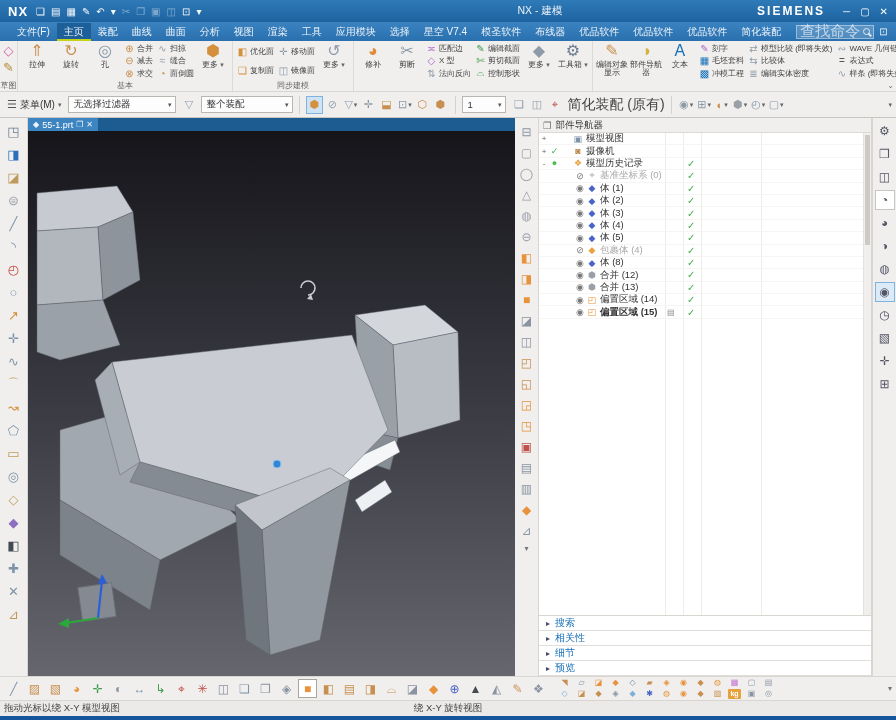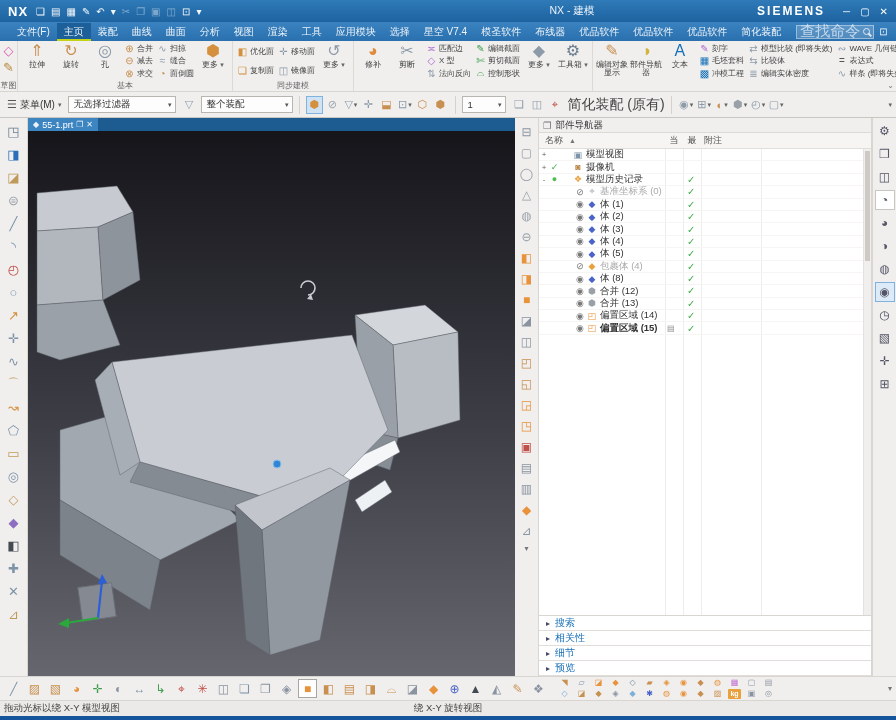--- a/index.html
+++ b/index.html
@@ -6,21 +6,21 @@
 html,body{width:896px;height:720px;overflow:hidden}
 body{font-family:"Liberation Sans",sans-serif;font-size:10px;color:#333;background:#f0efee;position:relative}
 .icon{display:inline-flex;align-items:center;justify-content:center}
 
 
 .titlebar{position:absolute;left:0;top:0;width:896px;height:22px;background:linear-gradient(#2f7ab8,#1d63a0);color:#fff;display:flex;align-items:center;padding:0 8px;gap:8px}
 .tb-logo{font-weight:bold;font-size:13px;letter-spacing:1px}
 .qa{display:flex;gap:6px;align-items:center}
 .qa .qi{font-size:10px;opacity:.95}
 .qa .dim{opacity:.4}
-.tb-title{position:absolute;left:572px;transform:translateX(-50%);font-size:10.5px;color:#eaf2fa}
+.tb-title{position:absolute;left:540px;transform:translateX(-50%);font-size:10.5px;color:#eaf2fa}
 .tb-brand{margin-left:auto;font-weight:bold;font-size:12px;letter-spacing:2px}
 .winbtns{display:flex;gap:10px;margin-left:10px;font-size:10px}
 
 
 .menubar{position:absolute;left:0;top:22px;width:896px;height:19px;background:linear-gradient(#3a82c0,#2a70ae);display:flex;align-items:center;color:#eef4fa;padding-left:4px}
 .mlogo{width:12px;height:12px;background:#e8652c;margin:0 3px;border-radius:2px}
 .mtab{padding:2px 7px;white-space:nowrap;font-size:10px}
 .mtab.active{background:#1d5f98;box-shadow:inset 0 -2px 0 #c3d117}
 .msearch{margin-left:8px;width:112px;height:14px;background:rgba(255,255,255,.18);border:1px solid rgba(255,255,255,.4);display:flex;align-items:center;padding:0 3px;gap:3px}
 .msearch .ph{flex:1;font-size:15px;opacity:.7;white-space:nowrap;overflow:hidden}
@@ -555,29 +555,20 @@
   <div class="mid-toolbar">
     <span style="display:contents"><span class="mt-icon" style="color: rgb(138, 147, 160);">⊟</span><span class="mt-icon" style="color: rgb(154, 160, 168);">▢</span><span class="mt-icon" style="color: rgb(154, 160, 168);">◯</span><span class="mt-icon" style="color: rgb(154, 160, 168);">△</span><span class="mt-icon" style="color: rgb(154, 160, 168);">◍</span><span class="mt-icon" style="color: rgb(154, 160, 168);">⊖</span><span class="mt-icon" style="color: rgb(232, 146, 60);">◧</span><span class="mt-icon" style="color: rgb(232, 146, 60);">◨</span><span class="mt-icon" style="color: rgb(232, 146, 60);">■</span><span class="mt-icon" style="color: rgb(138, 147, 160);">◪</span><span class="mt-icon" style="color: rgb(138, 147, 160);">◫</span><span class="mt-icon" style="color: rgb(200, 144, 80);">◰</span><span class="mt-icon" style="color: rgb(200, 144, 80);">◱</span><span class="mt-icon" style="color: rgb(232, 146, 60);">◲</span><span class="mt-icon" style="color: rgb(232, 146, 60);">◳</span><span class="mt-icon" style="color: rgb(192, 80, 74);">▣</span><span class="mt-icon" style="color: rgb(138, 147, 160);">▤</span><span class="mt-icon" style="color: rgb(138, 147, 160);">▥</span><span class="mt-icon" style="color: rgb(232, 146, 60);">◆</span><span class="mt-icon" style="color: rgb(138, 147, 160);">⊿</span></span>
     <span class="mt-more">▾</span>
   </div>
 
   <div class="navigator">
     <div class="nav-header">
       <span class="icon" style="color:#777">❐</span>
       <span>部件导航器</span>
     </div>
-    <div class="nav-cols">
-      <span class="nc-name">
-          <span>名称</span>
-          <span class="nc-sort">▲</span>
-        </span>
-      <span class="nc-c1">当</span>
-      <span class="nc-c2">最</span>
-      <span class="nc-c3">附注</span>
-    </div>
     <div class="tree">
       <span class="colline" style="left:126px"></span>
       <span class="colline" style="left:144px"></span>
       <span class="colline" style="left:162px"></span>
       <span class="colline" style="left:222px"></span>
       <div>
         <div class="trow">
           <span class="texp">+</span>
           <span class="tpre"></span>
           <span class="teye"></span>

